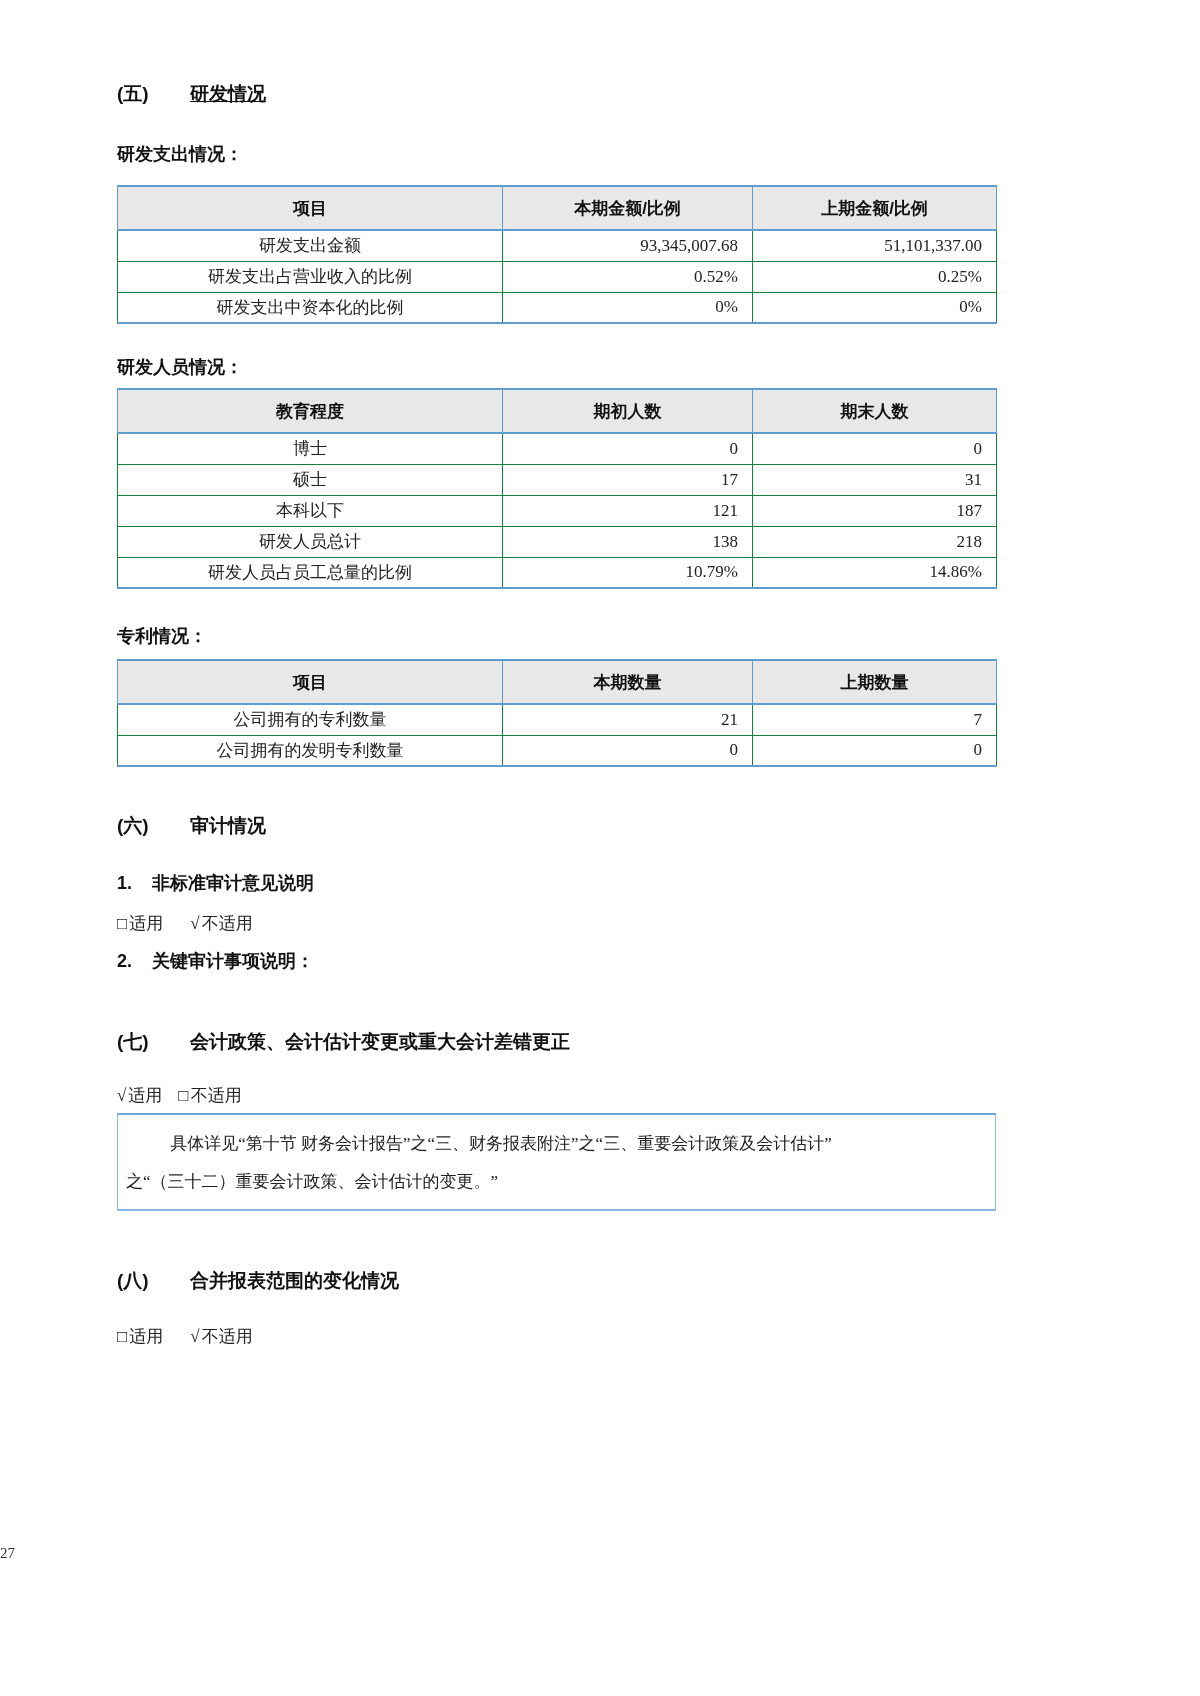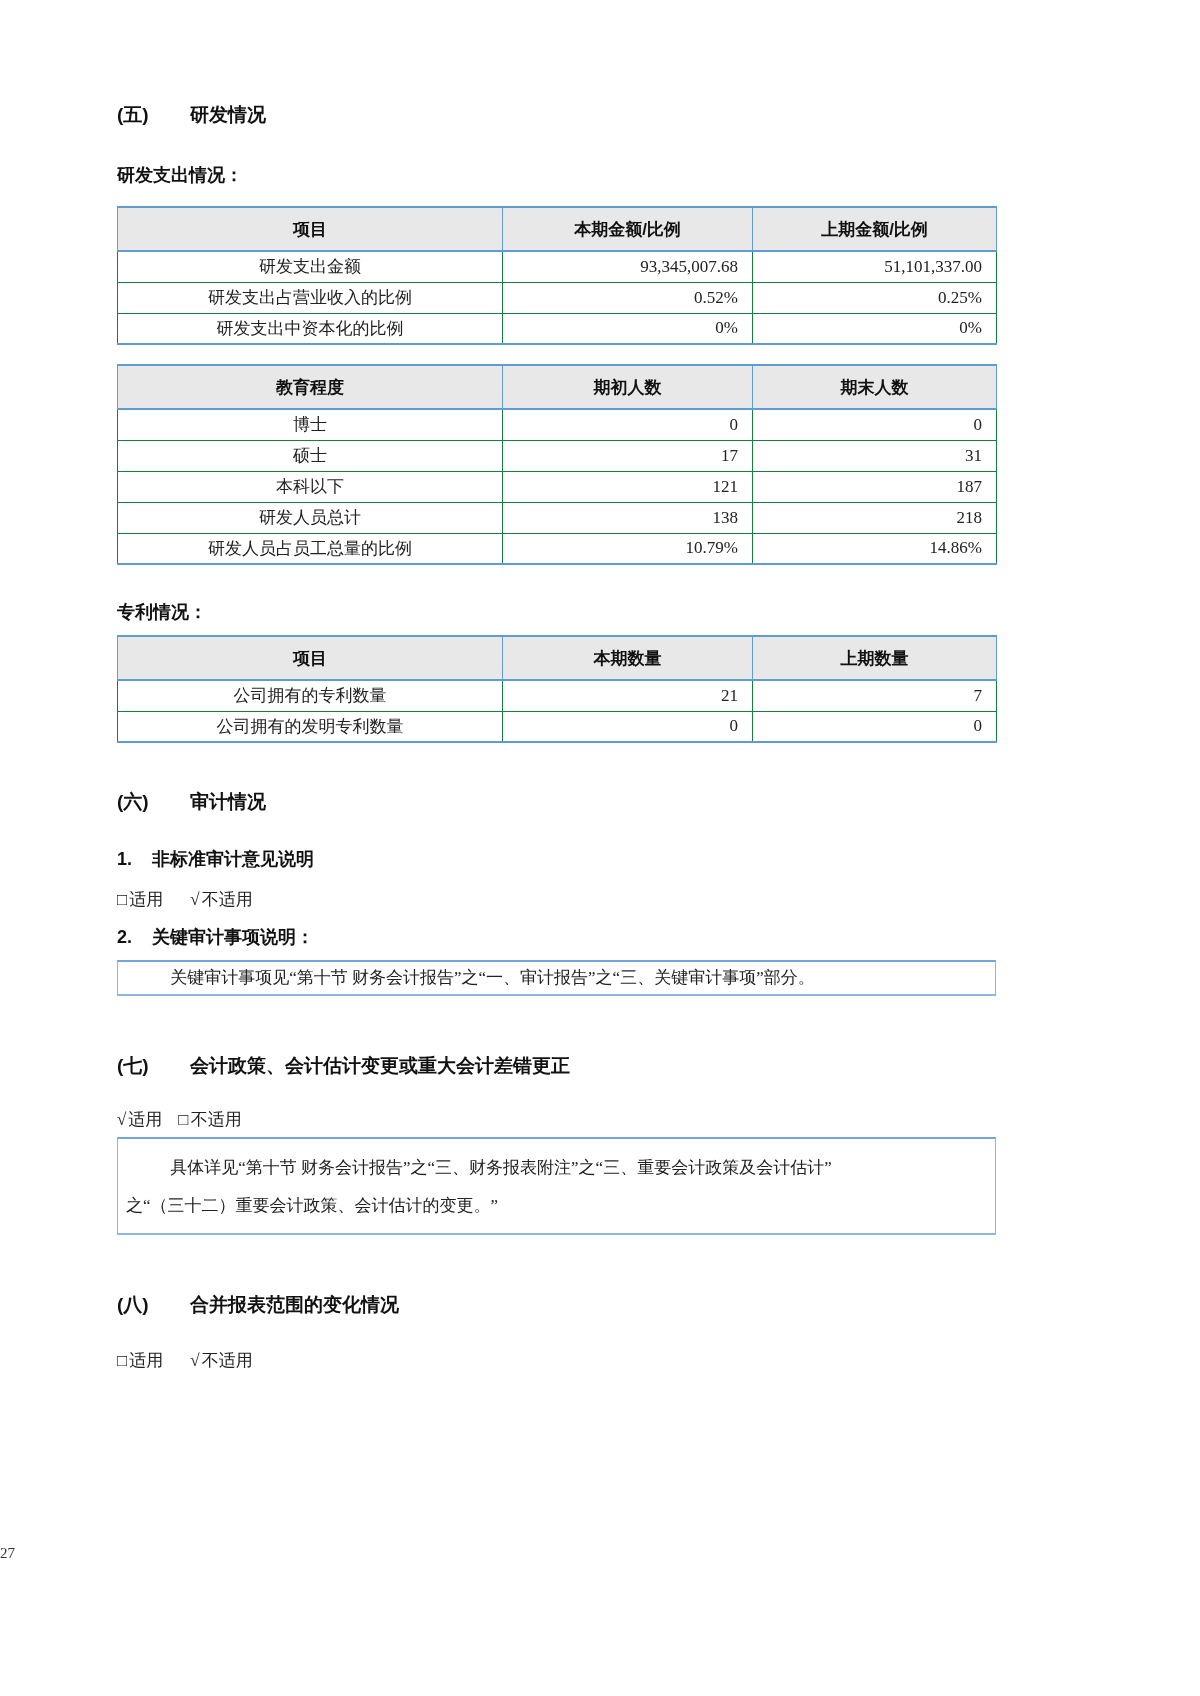--- a/index.html
+++ b/index.html
@@ -60,25 +60,25 @@
     border:1px solid #8ab8e2; border-top:2px solid #6fa7d9; border-bottom:2px solid #8ab8e2;
     font-size:17px; color:#222; background:#fff;
   }
   .note-box .line { padding:0 8px; }
   .indent { text-indent:2.6em; }
   #box1 .line { line-height:30px; }
   #box1 { padding:1px 0; }
   #box2 { padding:10px 0 8px 0; }
   #box2 .line { line-height:38px; }
 
-  #h5  { margin-top:104px; }
+  #h5  { margin-top:83px;text-decoration:underline; }
   #cap1{ margin-top:37px; }
   #t1  { margin-top:19px; }
   #cap2{ margin-top:31px; }
-  #t2  { margin-top:19px; }
+  #t2  { margin-top:9px; }
   #cap3{ margin-top:35px; }
   #t3  { margin-top:11px; }
   #h6  { margin-top:48px; }
   #i1  { margin-top:35px; }
   #a1  { margin-top:19px; }
   #i2  { margin-top:15px; }
   #box1{ margin-top:12px; }
   #h7  { margin-top:59px; }
   #a2  { margin-top:32px; }
   #box2{ margin-top:6px; }
@@ -126,20 +126,21 @@
             <td class="cell-num">0.25%</td>
           </tr>
           <tr>
             <td class="cell-label">研发支出中资本化的比例</td>
             <td class="cell-num">0%</td>
             <td class="cell-num">0%</td>
           </tr>
         </tbody>
     </table>
 
+    <div class="caption" id="cap2">研发人员情况：</div>
     <table class="dtable" id="t2">
       <colgroup>
           <col class="c1">
           <col class="c2">
           <col class="c3">
         </colgroup>
       <thead>
           <tr>
             <th>教育程度</th>
             <th>期初人数</th>
@@ -212,23 +213,20 @@
     </div>
 
     <div class="appl" id="a1">
       <span><span class="mark">□</span><span>适用</span></span><span class="gap"><span class="mark">√</span><span>不适用</span></span>
     </div>
 
     <div class="item-heading" id="i2">
       <span class="item-num">2.</span><span>关键审计事项说明：</span>
     </div>
 
-    <div class="note-box" id="box1">
-      <div class="line indent">关键审计事项见“第十节 财务会计报告”之“一、审计报告”之“三、关键审计事项”部分。</div>
-    </div>
 
     <div class="sec-heading" id="h7">
       <span class="sec-num">(七)</span><span>会计政策、会计估计变更或重大会计差错更正</span>
     </div>
 
     <div class="appl" id="a2">
       <span><span class="mark">√</span><span>适用</span></span><span class="gap" style="margin-left:16px;"><span class="mark">□</span><span>不适用</span></span>
     </div>
 
     <div class="note-box" id="box2">

